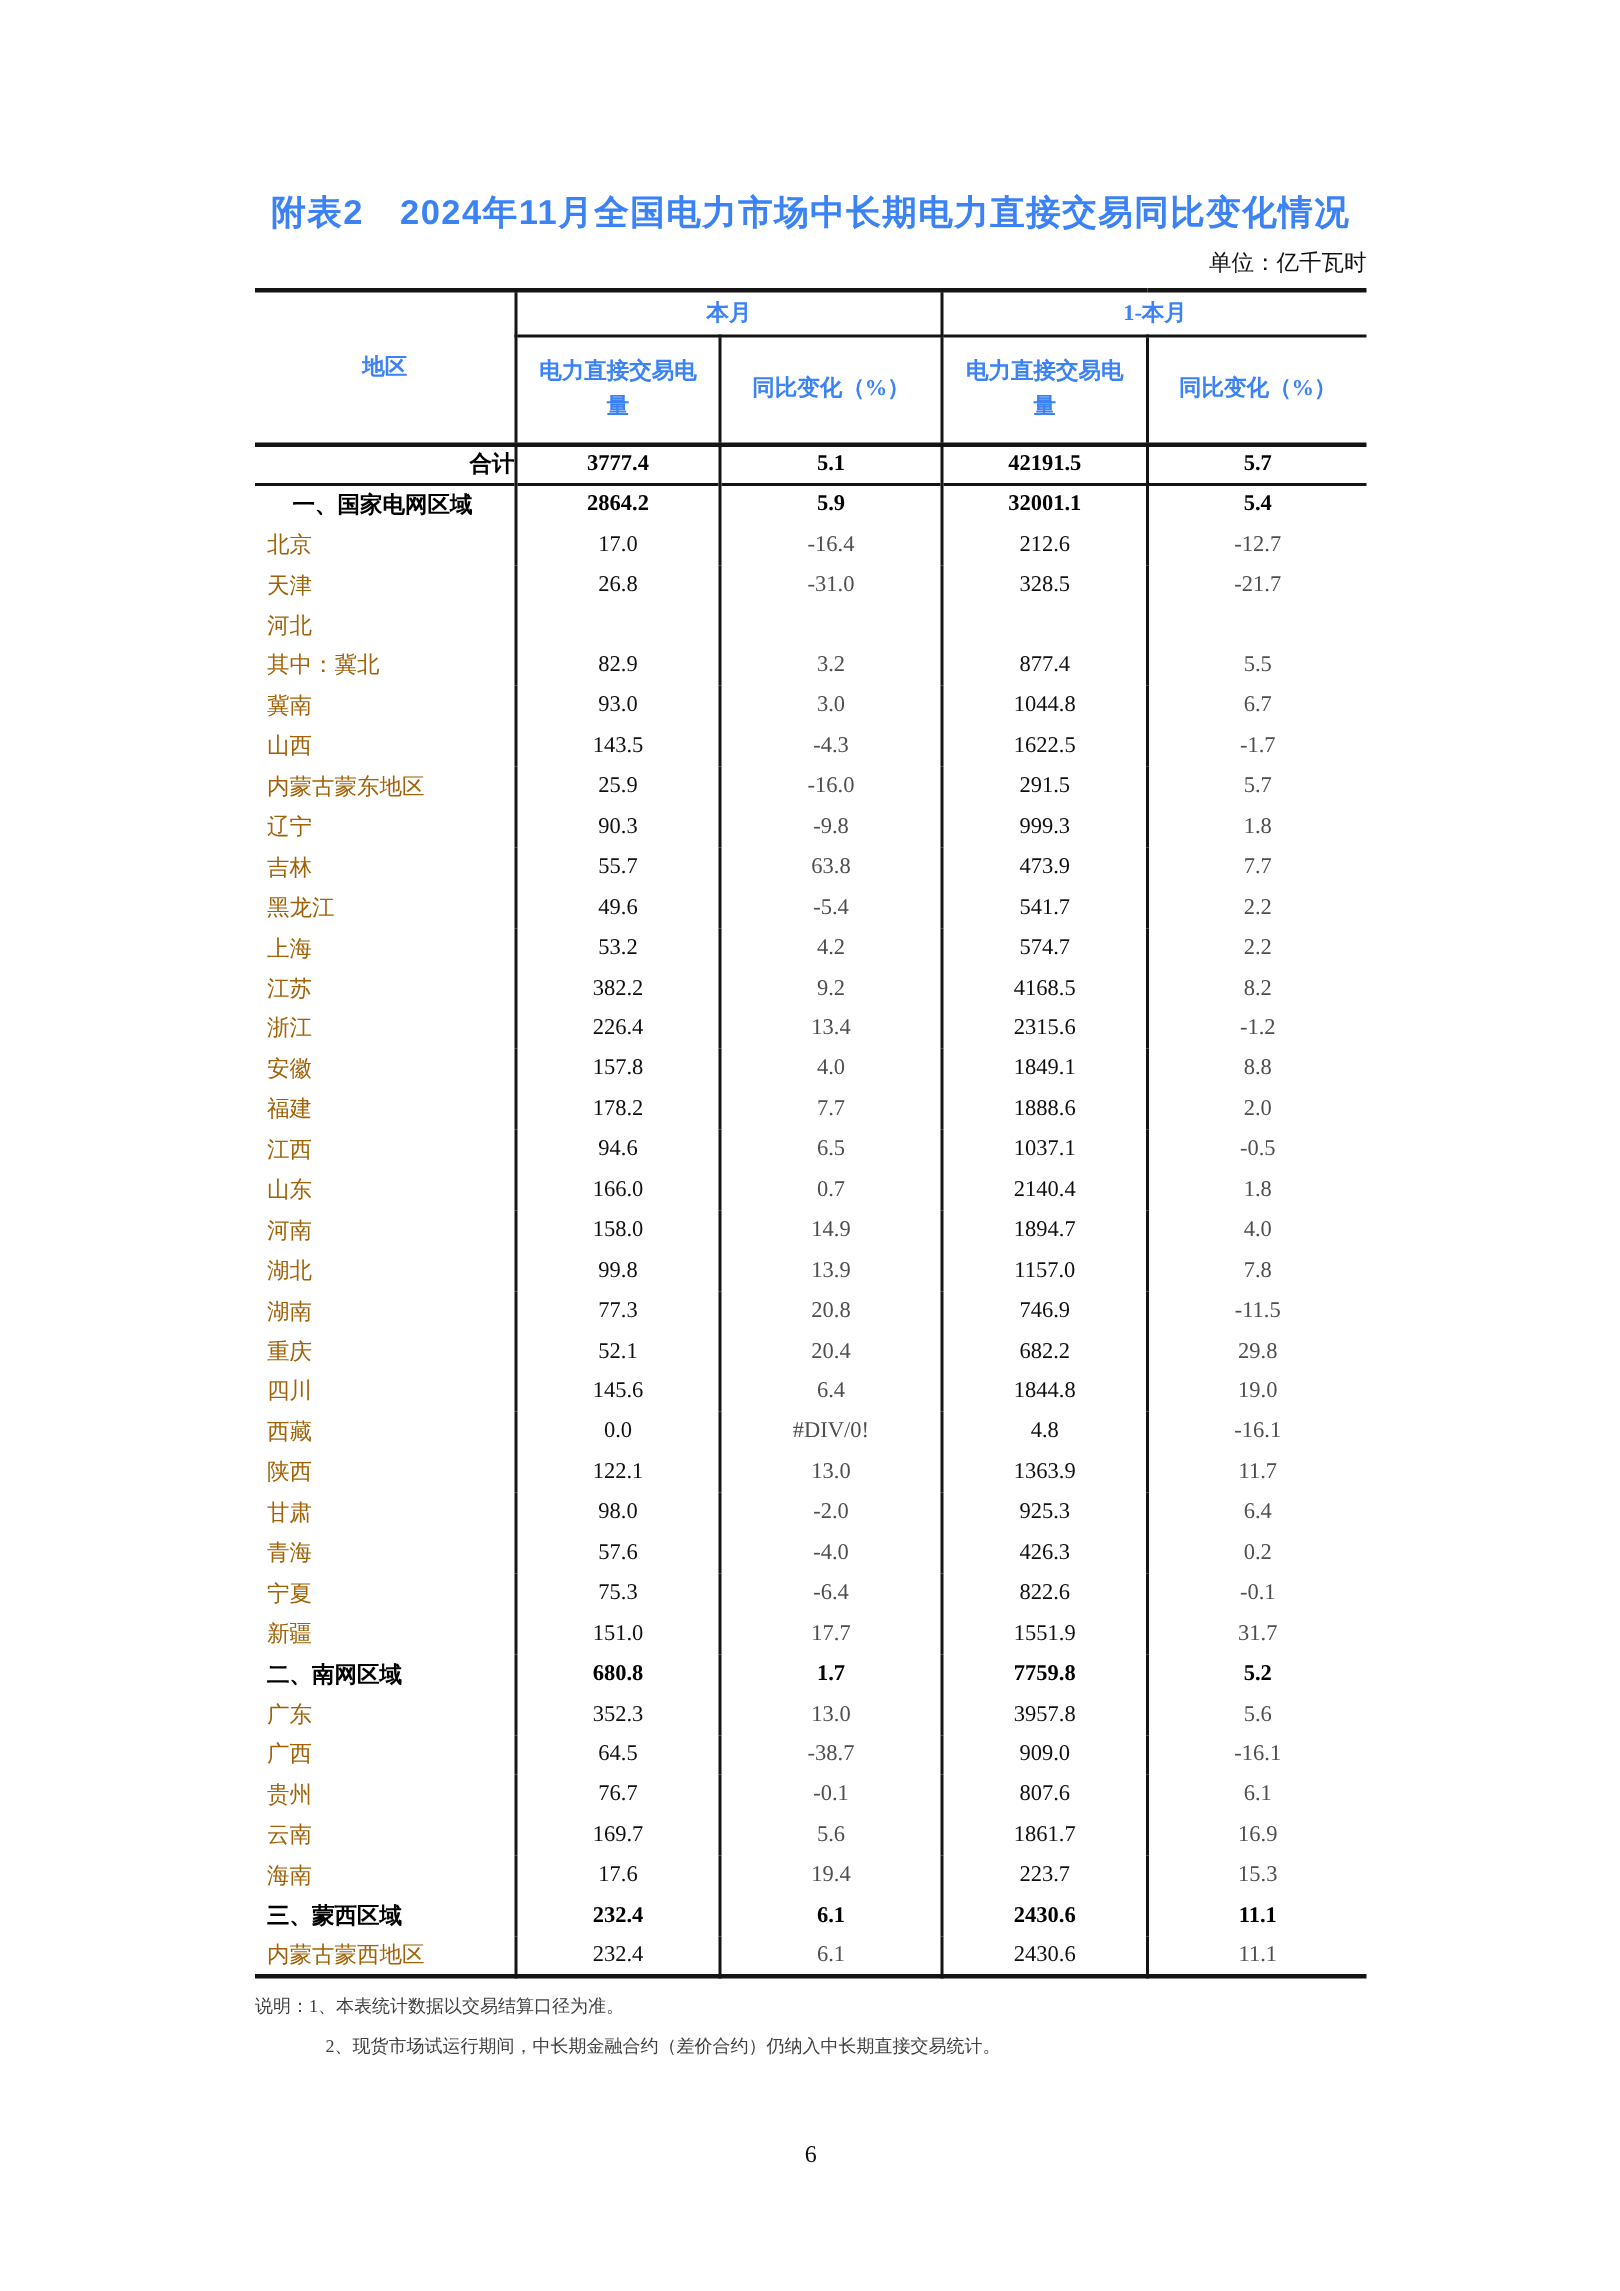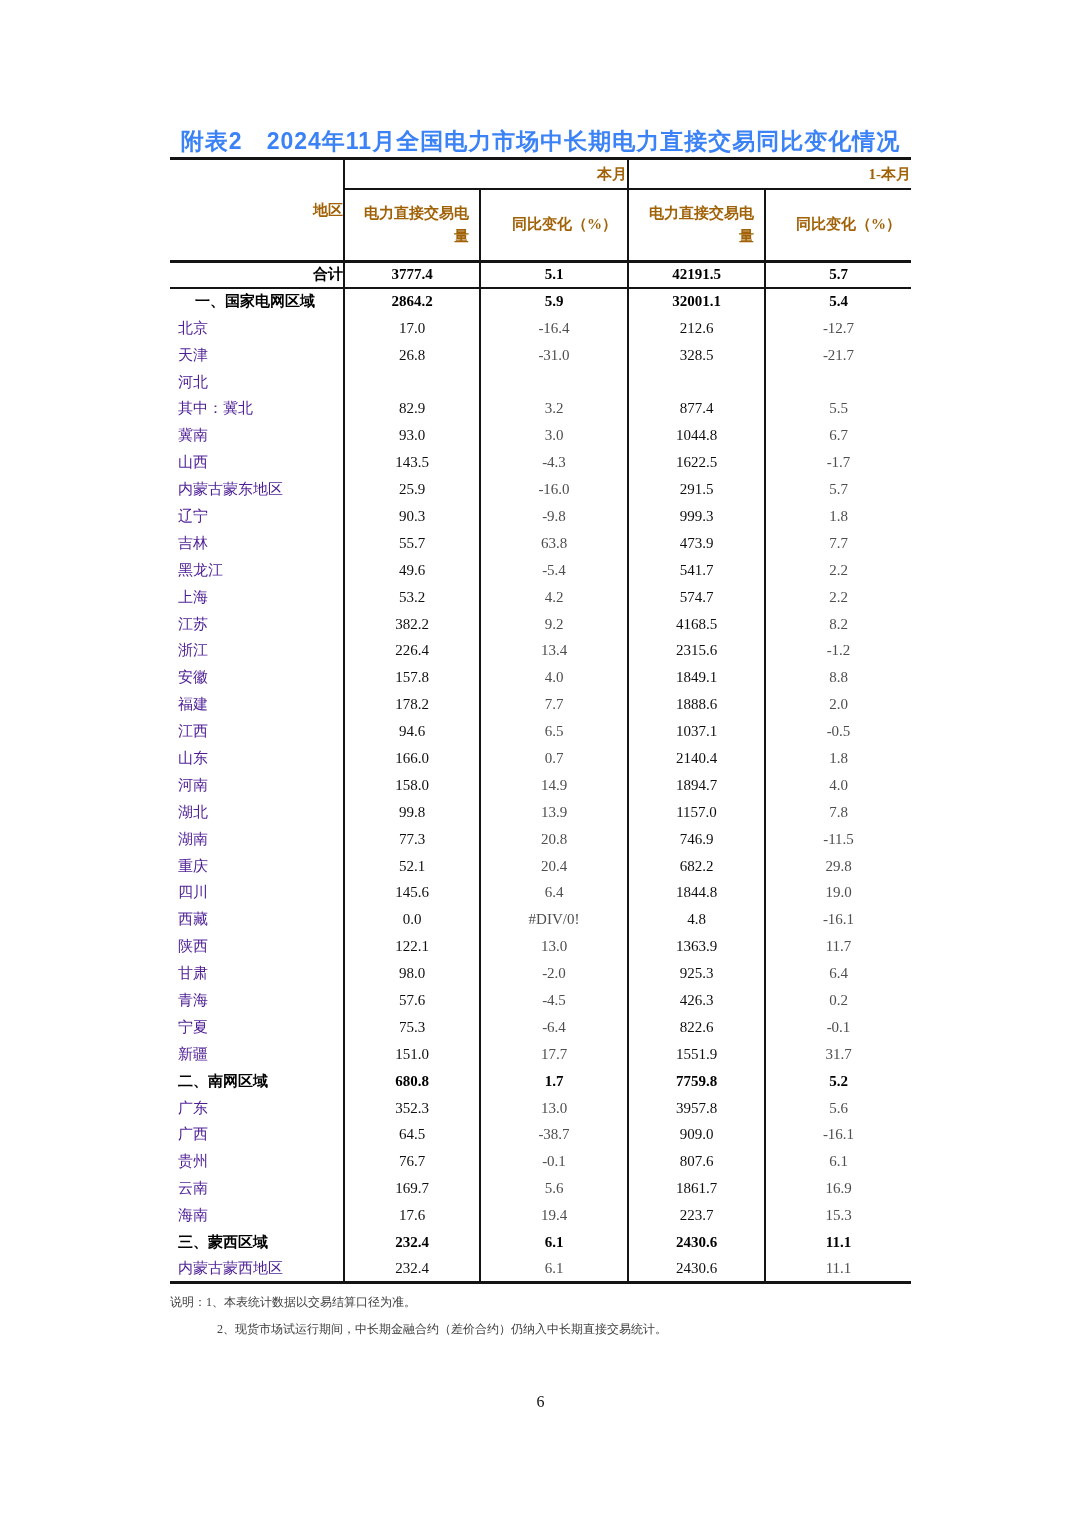--- a/index.html
+++ b/index.html
@@ -37,43 +37,43 @@
     border-collapse: collapse;
     table-layout: fixed;
     width: 741px;
     border-top: 3px solid #141414;
     border-bottom: 3px solid #141414;
   }
   thead { border-bottom: 3px solid #141414; }
   th {
     font-weight: 700;
     font-size: 15px;
-    color: #a16207;
+    color: #3b82f6;
     padding: 0 10px;
     line-height: 23px;
-    text-align: right;
+    text-align: center;
     vertical-align: middle;
   }
   .group-row th { height: 28px; line-height: 28px; padding: 0; }
   .group-row .group-h { border-bottom: 2px solid #141414; }
   .sub-row th { height: 72px; }
   .sep-right { border-right: 2px solid #141414; }
   tbody td {
     height: 26.9px;
     font-size: 15px;
     text-align: center;
     vertical-align: middle;
     padding: 0;
     white-space: nowrap;
     overflow: hidden;
   }
   td.cell-region {
     text-align: left;
     padding-left: 8px;
-    color: #4c1d95;
+    color: #a16207;
     border-right: 2px solid #141414;
   }
   td.c1, td.c3 { color: #0f0f0f; }
   td.c2, td.c4 { color: #4e4e4e; }
   td.c1, td.c2, td.c3 { border-right: 2px solid #141414; }
   tr.row-total td, tr.row-section td { font-weight: 700; color: #000; }
   tr.row-total { border-top: 3px solid #141414; border-bottom: 2px solid #141414; }
   tr.row-total td.cell-region { text-align: right; padding-left: 0; }
   tr.row-indent td.cell-region { padding-left: 25px; }
   .notes {
@@ -90,20 +90,21 @@
     color: #111;
   }
 </style>
 </head>
 <body>
 
 <div class="content">
 
   <h1 class="title">附表2　2024年11月全国电力市场中长期电力直接交易同比变化情况</h1>
 
+  <div class="unit-line">单位：亿千瓦时</div>
 
   <table>
     <colgroup>
       <col style="width:174px">
       <col style="width:136px">
       <col style="width:148px">
       <col style="width:137px">
       <col style="width:146px">
     </colgroup>
     <thead>
@@ -305,21 +306,21 @@
         <tr class="row-normal">
           <td class="cell-region">甘肃</td>
           <td class="cell-num c1">98.0</td>
           <td class="cell-num c2">-2.0</td>
           <td class="cell-num c3">925.3</td>
           <td class="cell-num c4">6.4</td>
         </tr>
         <tr class="row-normal">
           <td class="cell-region">青海</td>
           <td class="cell-num c1">57.6</td>
-          <td class="cell-num c2">-4.5</td>
+          <td class="cell-num c2">-4.0</td>
           <td class="cell-num c3">426.3</td>
           <td class="cell-num c4">0.2</td>
         </tr>
         <tr class="row-normal">
           <td class="cell-region">宁夏</td>
           <td class="cell-num c1">75.3</td>
           <td class="cell-num c2">-6.4</td>
           <td class="cell-num c3">822.6</td>
           <td class="cell-num c4">-0.1</td>
         </tr>

